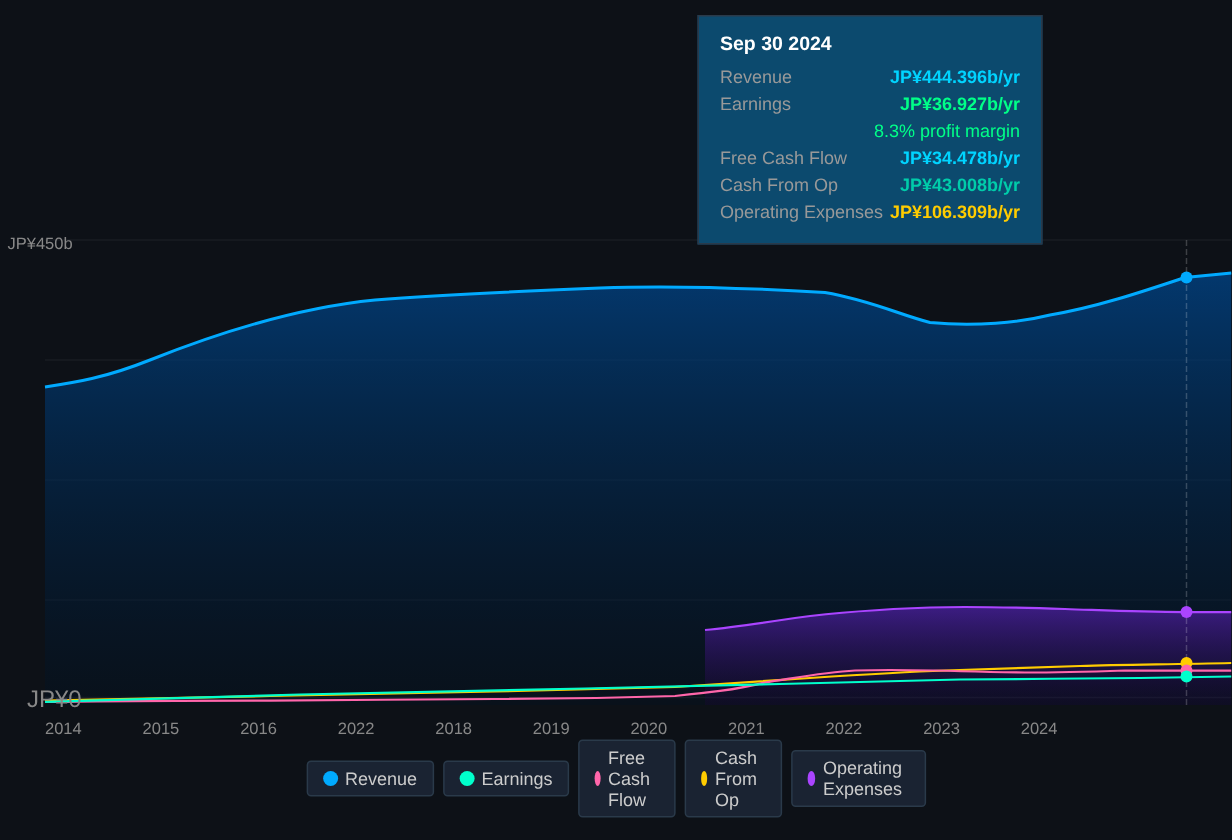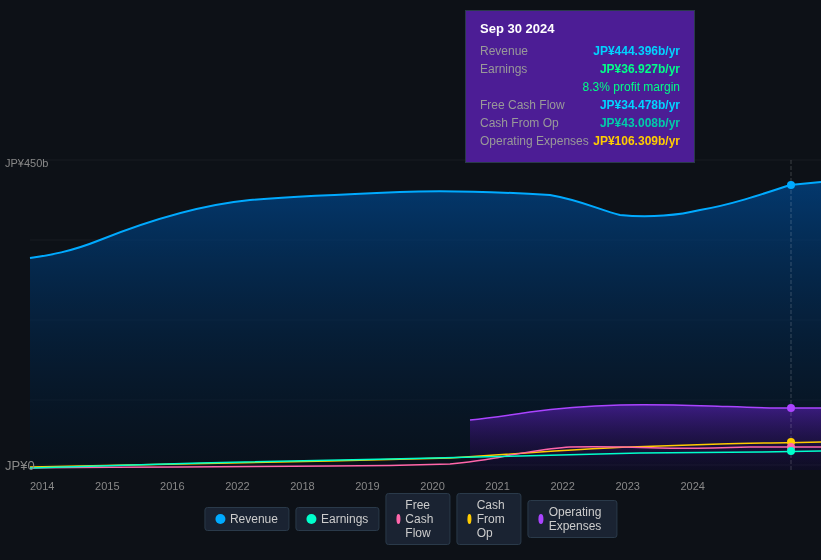--- a/index.html
+++ b/index.html
@@ -17,21 +17,21 @@
       position: relative;
       width: 821px;
       height: 560px;
     }
 
     
     .tooltip {
       position: absolute;
       top: 10px;
       left: 465px;
-      background: #4c1d95;
+      background: #0c4a6e;
       border: 1px solid #2a3a4a;
       padding: 10px 14px;
       min-width: 230px;
       z-index: 10;
     }
 
     .tooltip-date {
       color: #fff;
       font-size: 13px;
       font-weight: bold;
@@ -83,22 +83,22 @@
       position: absolute;
       top: 157px;
       left: 5px;
       font-size: 11px;
       color: #888;
     }
 
     .y-label-bottom {
       position: absolute;
       top: 458px;
-      left: 5px;
-      font-size: 13px;
+      left: 18px;
+      font-size: 16px;
       color: #888;
     }
 
     
     .x-axis {
       position: absolute;
       top: 480px;
       left: 0;
       width: 745px;
       display: flex;

